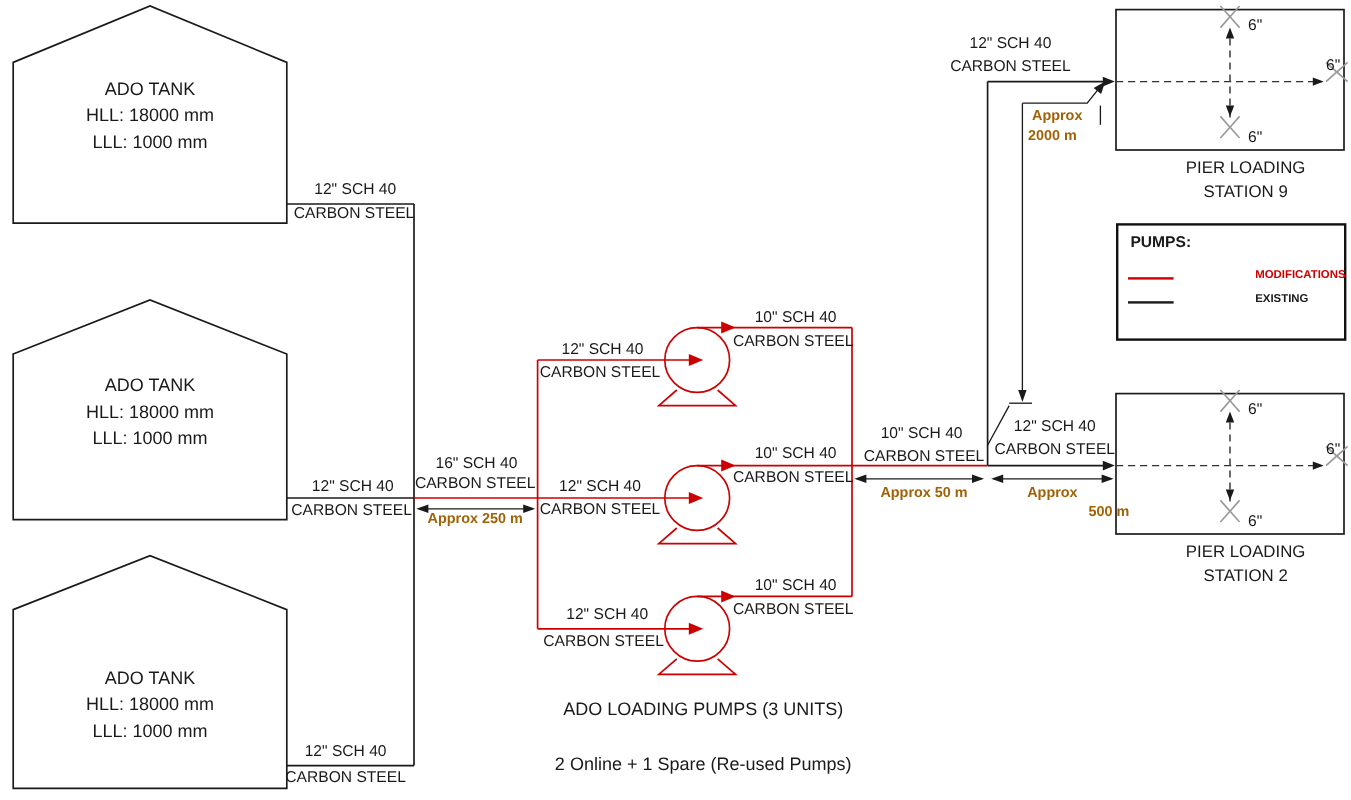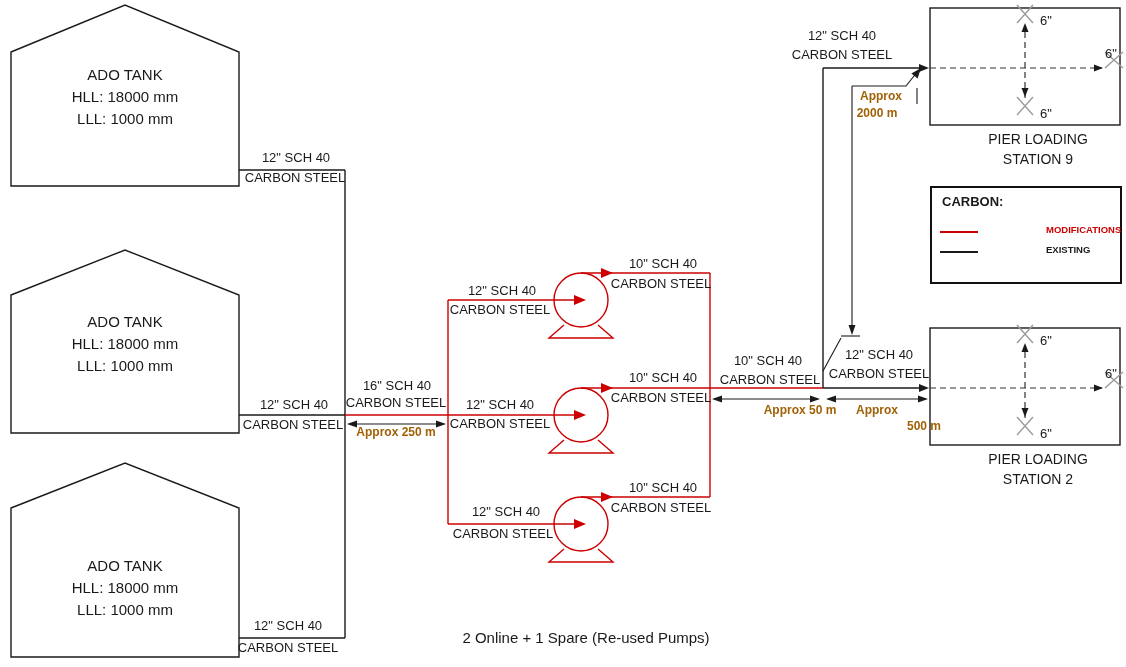--- a/index.html
+++ b/index.html
@@ -216,42 +216,43 @@
   <div class="lbl" style="left:768px;top:354px">10" SCH 40</div>
   <div class="lbl" style="left:770px;top:373px">CARBON STEEL</div>
 
   <div class="lbl" style="left:842px;top:29px">12" SCH 40</div>
   <div class="lbl" style="left:842px;top:48px">CARBON STEEL</div>
 
   <div class="lbl" style="left:879px;top:348px">12" SCH 40</div>
   <div class="lbl" style="left:879px;top:367px">CARBON STEEL</div>
 
   <div class="dim" style="left:396px;top:426px">Approx 250 m</div>
-  <div class="dim" style="left:800px;top:404px">Approx 50 m</div>
+  <div class="dim" style="left:770px;top:404px">Approx 50 m</div>
   <div class="dim" style="left:877px;top:404px">Approx</div>
   <div class="dim" style="left:924px;top:420px">500 m</div>
   <div class="dim" style="left:881px;top:90px">Approx</div>
   <div class="dim" style="left:877px;top:107px">2000 m</div>
 
   <div class="cap" style="left:1038px;top:132px">PIER LOADING</div>
   <div class="cap" style="left:1038px;top:152px">STATION 9</div>
   <div class="cap" style="left:1038px;top:452px">PIER LOADING</div>
   <div class="cap" style="left:1038px;top:472px">STATION 2</div>
 
   <div class="lbl" style="left:1046px;top:14px">6"</div>
   <div class="lbl" style="left:1111px;top:47px">6"</div>
   <div class="lbl" style="left:1046px;top:107px">6"</div>
 
   <div class="lbl" style="left:1046px;top:334px">6"</div>
   <div class="lbl" style="left:1111px;top:367px">6"</div>
   <div class="lbl" style="left:1046px;top:427px">6"</div>
 
+  <div class="note" style="left:586px;top:584px">ADO LOADING PUMPS (3 UNITS)</div>
   <div class="note" style="left:586px;top:630px">2 Online + 1 Spare (Re-used Pumps)</div>
 
   <div class="legend-box">
-    <div class="legend-title">CARBON:</div>
+    <div class="legend-title">PUMPS:</div>
     <div class="legend-swatch sw-mod"></div>
     <div class="legend-lbl mod">MODIFICATIONS</div>
     <div class="legend-swatch sw-exist"></div>
     <div class="legend-lbl exist">EXISTING</div>
   </div>
 
 </div>
 
 </body></html>

